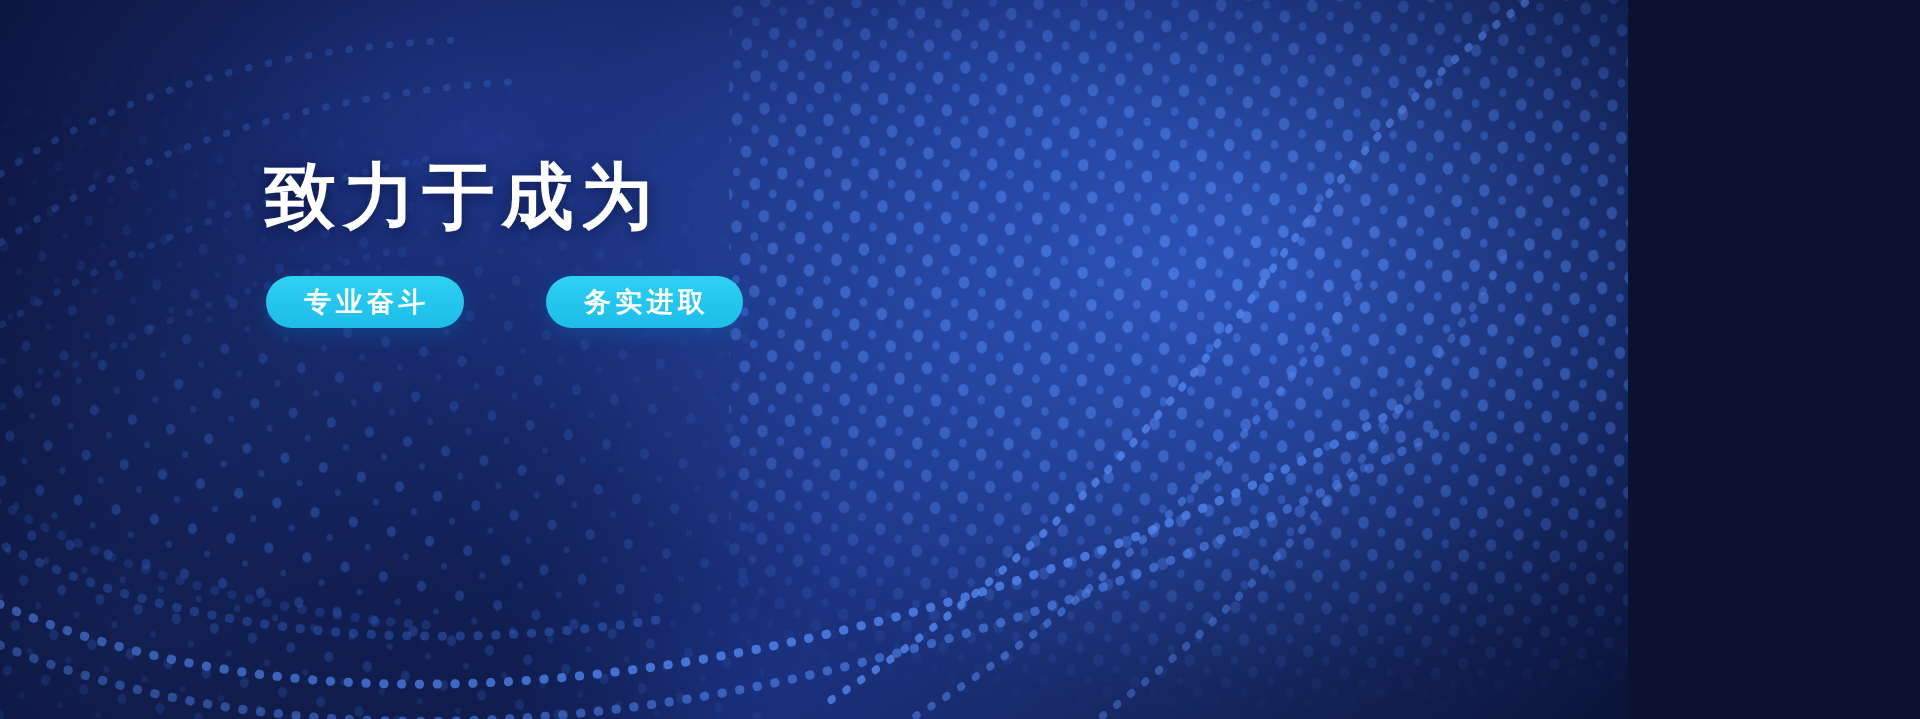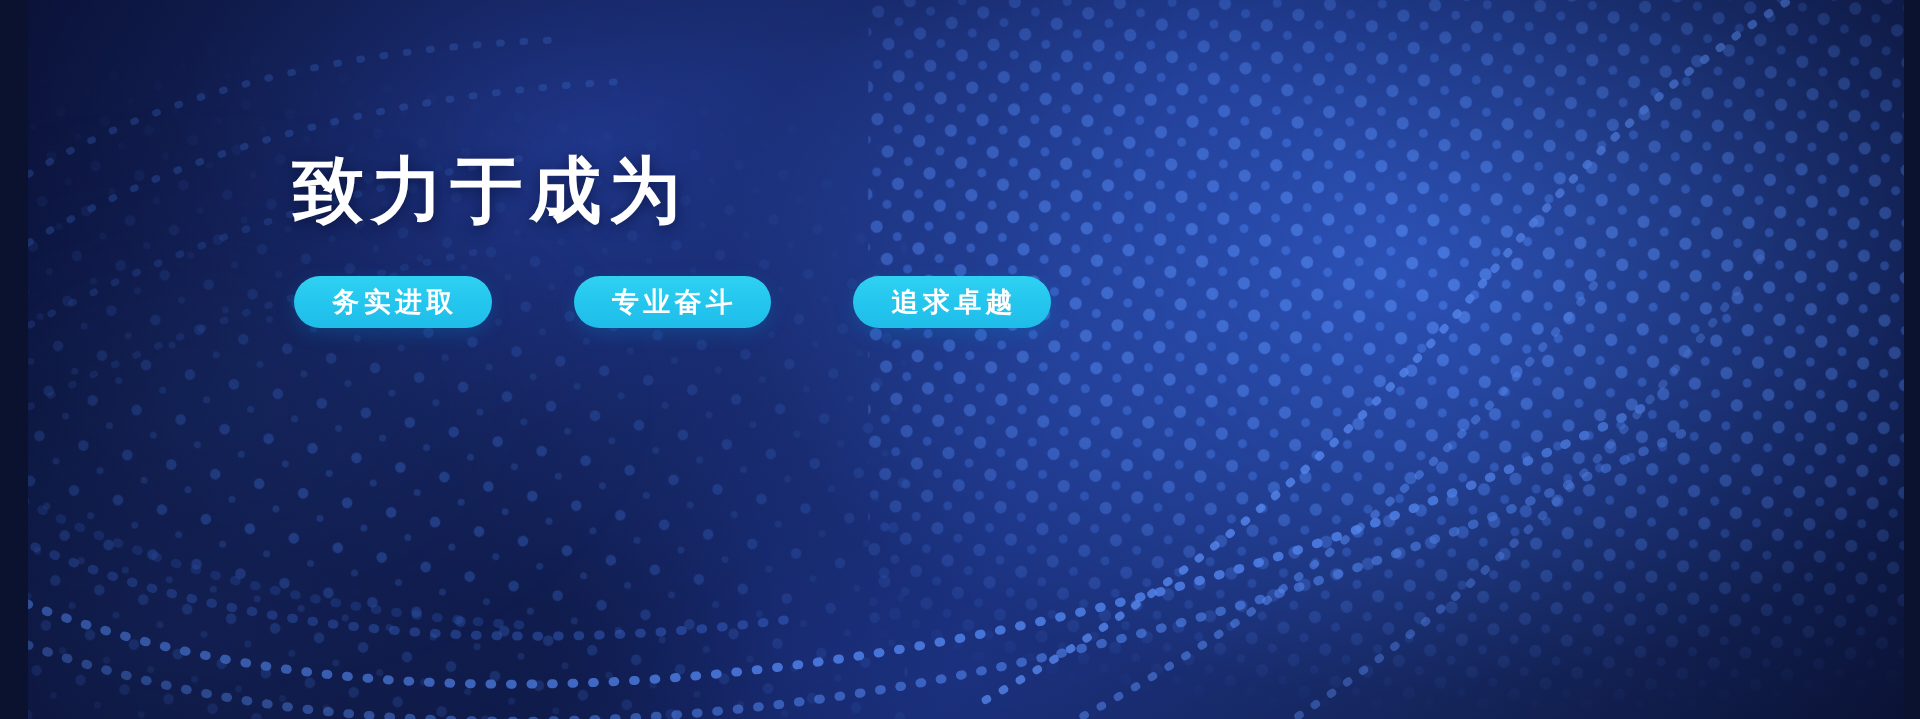--- a/index.html
+++ b/index.html
@@ -2,30 +2,29 @@
 <html><head>
 <meta charset="utf-8">
 <style>
   html, body {
     margin: 0;
     padding: 0;
     background: #0a1230;
   }
   #banner {
     position: relative;
-    width: 1876px;
+    width: 1628px;
     height: 719px;
     overflow: hidden;
-    font-family: Liberation Mono, monospace;
+    font-family: Liberation Sans, sans-serif;
     background:
       radial-gradient(ellipse 1100px 700px at 72% 38%, #2b50b4 0%, rgba(43,80,180,0.55) 32%, rgba(26,48,120,0.25) 60%, rgba(12,22,64,0) 80%),
       radial-gradient(ellipse 900px 620px at 30% 20%, #20378c 0%, rgba(26,44,110,0.5) 45%, rgba(12,22,64,0) 75%),
       radial-gradient(ellipse 760px 520px at 8% 88%, #16255e 0%, rgba(14,26,70,0.6) 50%, rgba(10,18,50,0) 80%),
       linear-gradient(110deg, #0c1440 0%, #101c52 28%, #1b3180 55%, #16275e 78%, #0d1740 100%);
-    margin-left: 28px;
   }
   
   .dots {
     position: absolute;
     inset: 0;
     pointer-events: none;
   }
   .dots svg { display: block; width: 100%; height: 100%; }
 
   
@@ -167,19 +166,18 @@
   </div>
 
   <div class="swirl swirl-a"></div>
   <div class="swirl swirl-b"></div>
   <div class="vignette"></div>
 
   <div class="content">
     <div class="headline headline-1">致力于成为</div>
 
     <div class="pills">
+      <div class="pill">专业奋斗</div>
       <div class="pill">务实进取</div>
-      <div class="pill">专业奋斗</div>
-      <div class="pill">追求卓越</div>
     </div>
   </div>
 
 </div>
 
 </body></html>

